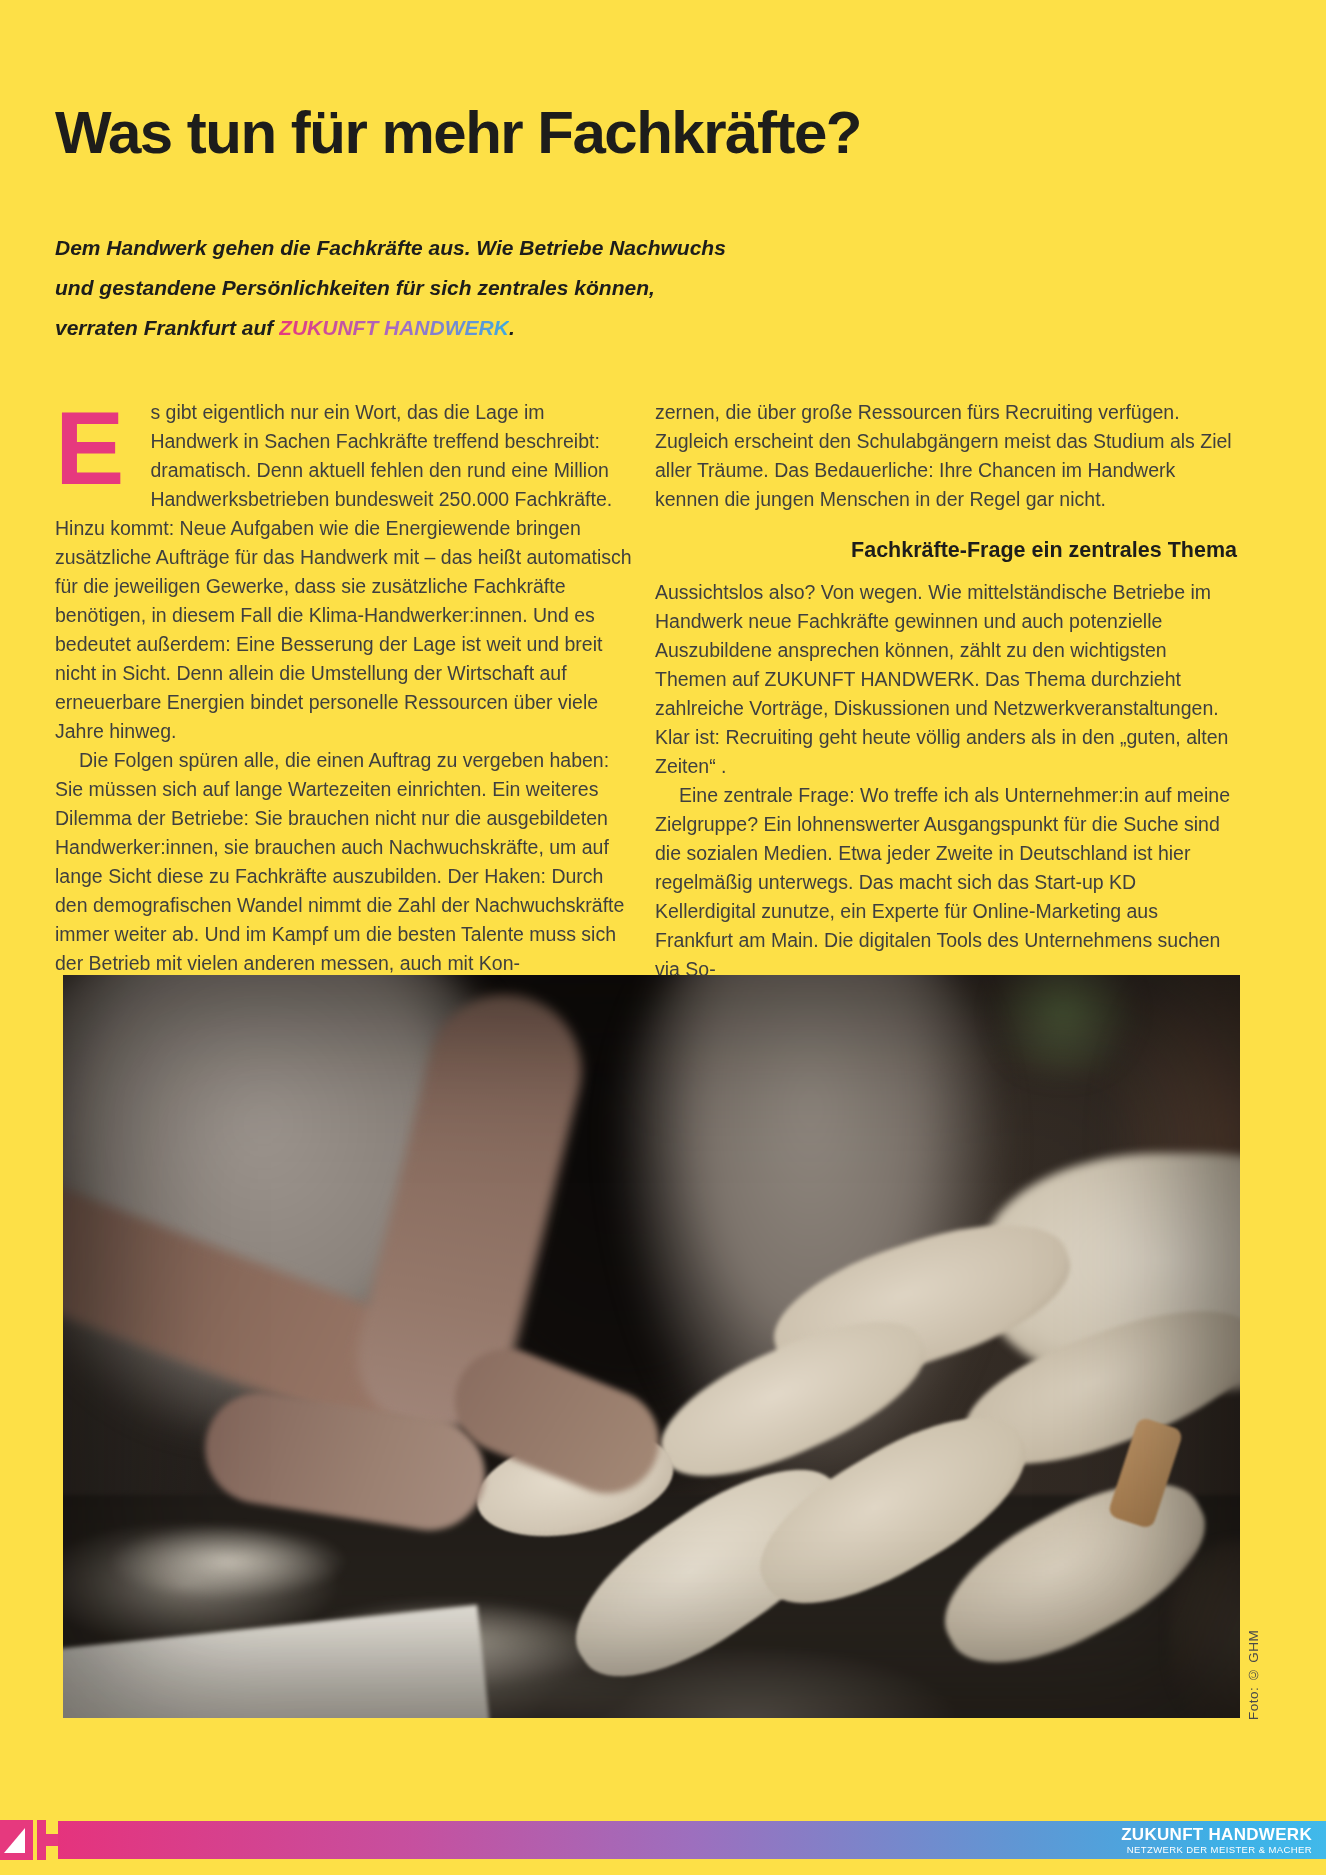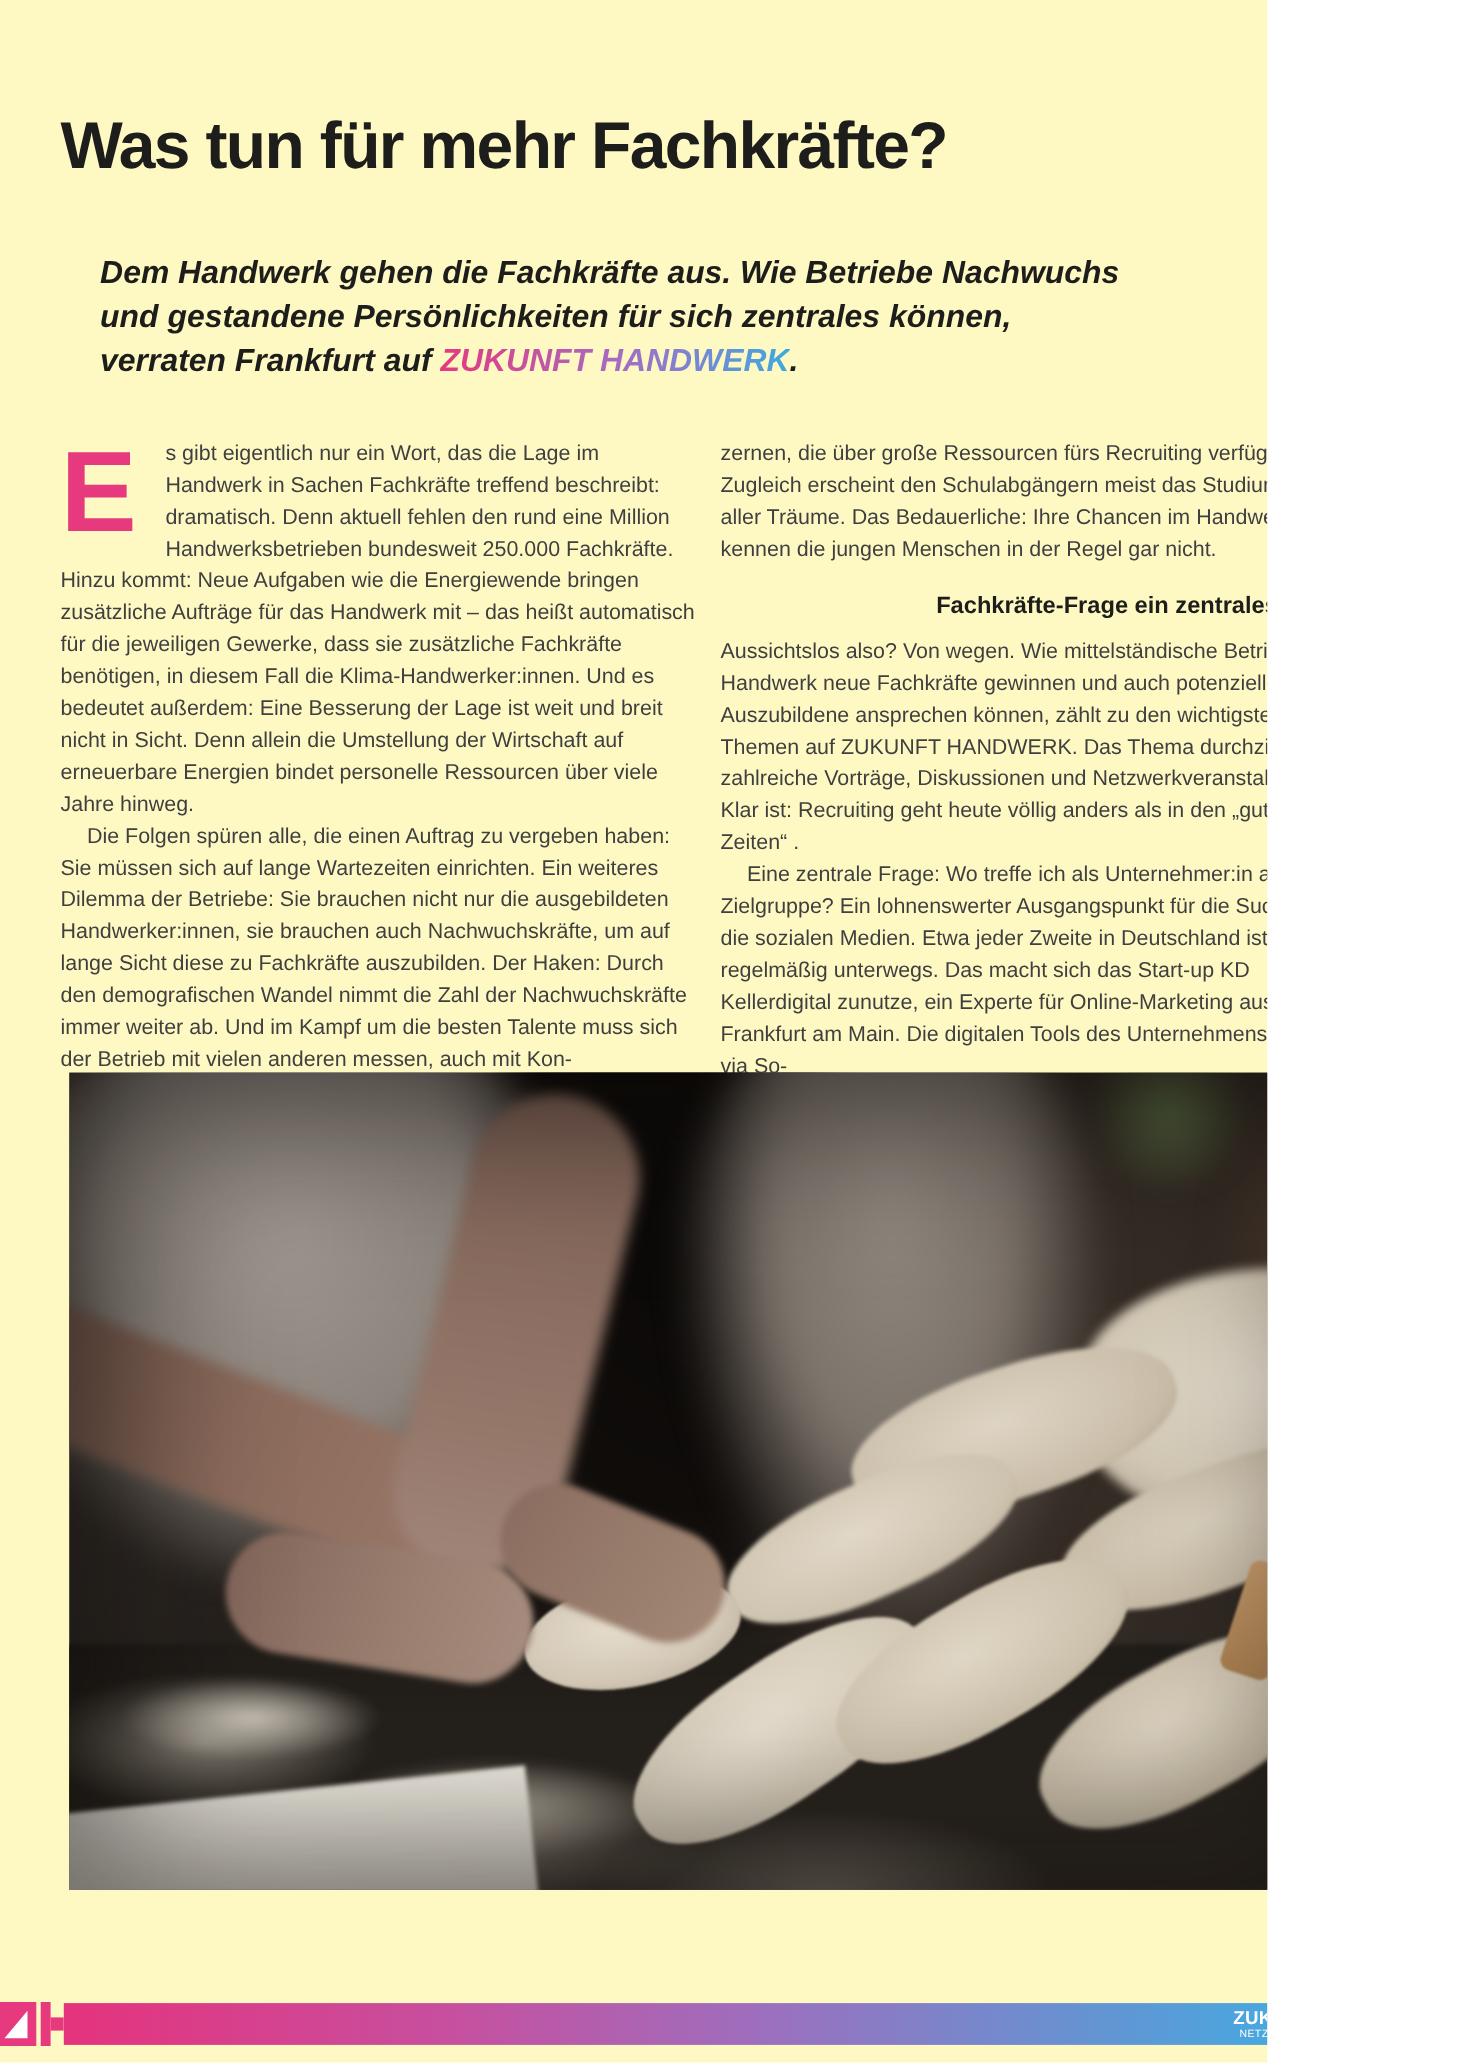--- a/index.html
+++ b/index.html
@@ -1,34 +1,34 @@
 <!DOCTYPE html>
 <html lang="de"><head>
 <meta charset="utf-8">
 <style>
   html,body{margin:0;padding:0;background:#ffffff;}
   .page{
     position:relative;
-    width:1152px;height:1875px;
-    background:#fef9c3;
+    width:1326px;height:1875px;
+    background:#fde047;
     overflow:hidden;
     font-family:"Liberation Sans","DejaVu Sans",sans-serif;
     color:#3d3d3d;
   }
   
   .title{
     position:absolute;left:55px;top:58px;width:1220px;
     font-size:60px;font-weight:700;letter-spacing:-1.5px;
     color:#1d1d1b;
   }
   
   .subtitle{
     position:absolute;left:55px;top:228px;width:1100px;
     font-style:italic;font-weight:700;
-    font-size:29px;line-height:40px;color:#1d1d1b;margin-left:36px;
+    font-size:21px;line-height:40px;color:#1d1d1b;
   }
   .subtitle .grad{
     background:linear-gradient(90deg,#e6397e 0%,#a46cc5 52%,#3fa9e0 100%);
     -webkit-background-clip:text;background-clip:text;
     color:transparent;
   }
   
   .columns{
     position:absolute;left:55px;top:398px;width:1182px;
     display:flex;gap:20px;

